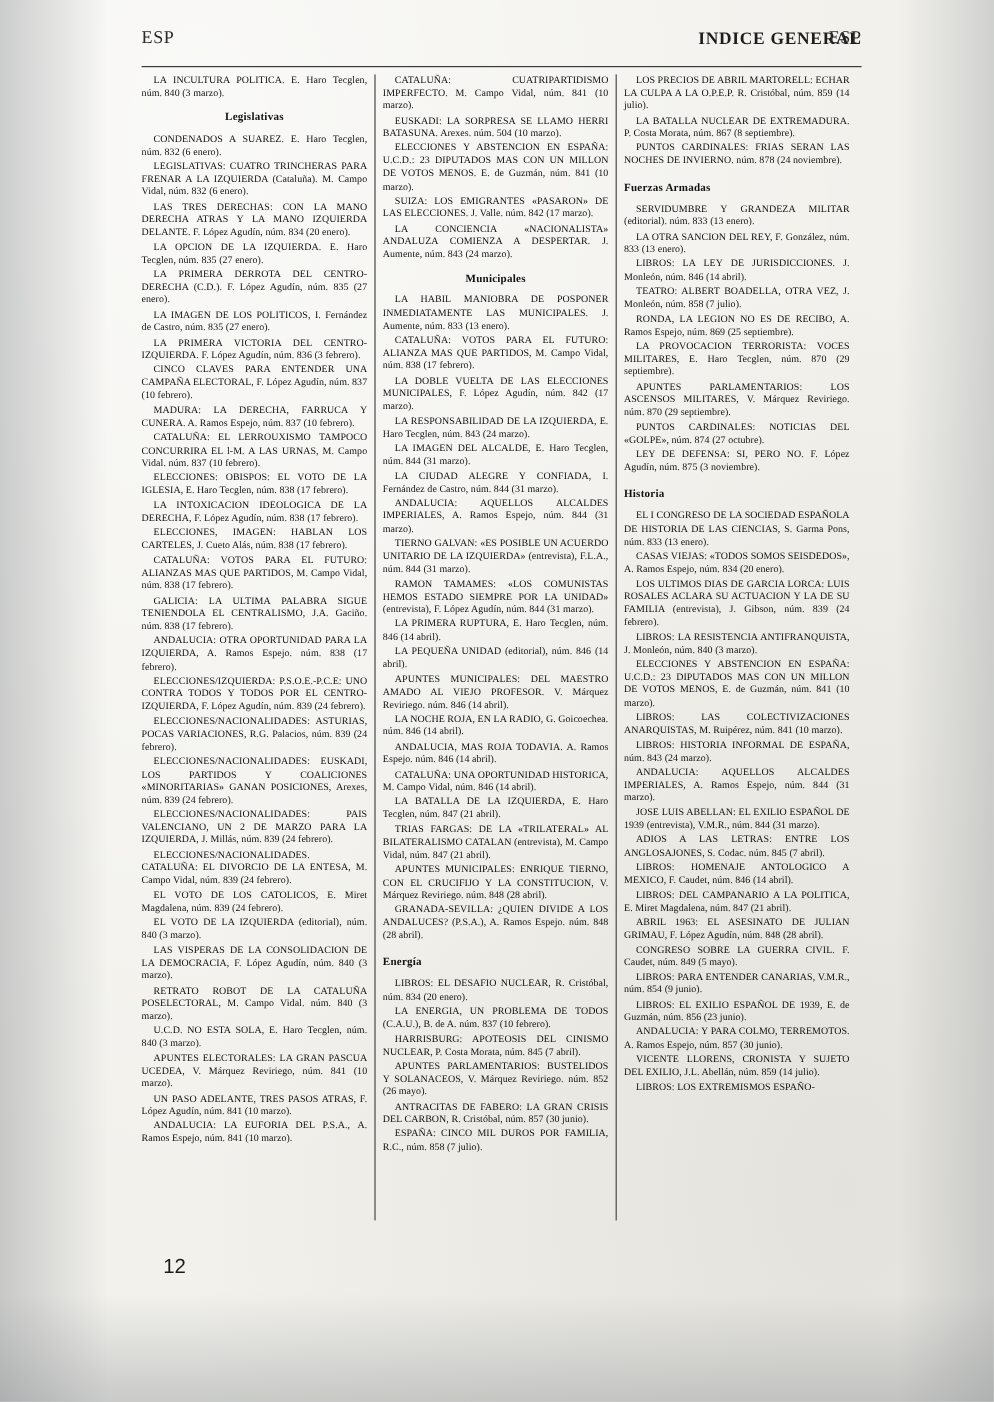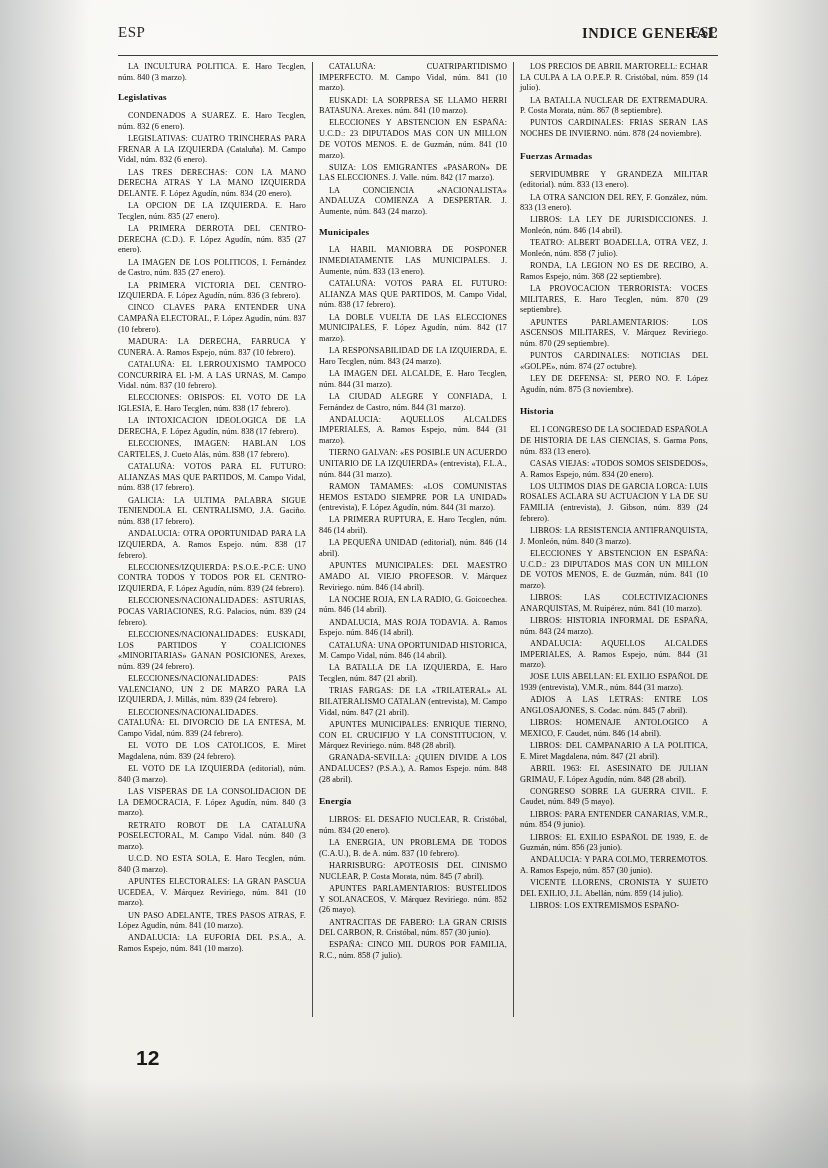--- a/index.html
+++ b/index.html
@@ -91,35 +91,36 @@
     text-align: justify;
     color: #111;
     letter-spacing: 0.05px;
   }
   .entry {
     text-indent: 10px;
     margin: 0 0 1.5px 0;
     text-align: justify;
   }
   .sec {
+    text-align: center;
     font-weight: bold;
     font-size: 9.2px;
     margin: 9px 0 7px 0;
     letter-spacing: 0.2px;
   }
   .sec.left {
     text-align: left;
     margin: 11px 0 7px 0;
   }
   .folio {
     position: absolute;
     left: 136px;
     top: 1046px;
-    font-size: 21px;
-    font-weight: bold;
+    font-size: 17px;
+    font-weight: normal;
     color: #1a1a1a;
     font-family: "Liberation Sans", sans-serif;
   }
   .edge-shadow {
     position: absolute;
     left: 0; top: 0; bottom: 0;
     width: 90px;
     background: linear-gradient(to right, rgba(120,125,130,0.35), rgba(255,255,255,0));
     pointer-events: none;
   }
@@ -184,21 +185,21 @@
             <div class="entry">U.C.D. NO ESTA SOLA, E. Haro Tecglen, núm. 840 (3 marzo).</div>
             <div class="entry">APUNTES ELECTORALES: LA GRAN PASCUA UCEDEA, V. Márquez Reviriego, núm. 841 (10 marzo).</div>
             <div class="entry">UN PASO ADELANTE, TRES PASOS ATRAS, F. López Agudín, núm. 841 (10 marzo).</div>
             <div class="entry">ANDALUCIA: LA EUFORIA DEL P.S.A., A. Ramos Espejo, núm. 841 (10 marzo).</div>
           </div>
       </div>
       <div class="col-sep"></div>
       <div class="col">
         <div class="col-inner" id="c1">
             <div class="entry">CATALUÑA: CUATRIPARTIDISMO IMPERFECTO. M. Campo Vidal, núm. 841 (10 marzo).</div>
-            <div class="entry">EUSKADI: LA SORPRESA SE LLAMO HERRI BATASUNA. Arexes. núm. 841 (10 marzo).</div>
+            <div class="entry">EUSKADI: LA SORPRESA SE LLAMO HERRI BATASUNA. Arexes. núm. 504 (10 marzo).</div>
             <div class="entry">ELECCIONES Y ABSTENCION EN ESPAÑA: U.C.D.: 23 DIPUTADOS MAS CON UN MILLON DE VOTOS MENOS. E. de Guzmán, núm. 841 (10 marzo).</div>
             <div class="entry">SUIZA: LOS EMIGRANTES «PASARON» DE LAS ELECCIONES. J. Valle. núm. 842 (17 marzo).</div>
             <div class="entry">LA CONCIENCIA «NACIONALISTA» ANDALUZA COMIENZA A DESPERTAR. J. Aumente, núm. 843 (24 marzo).</div>
             <div class="sec">Municipales</div>
             <div class="entry">LA HABIL MANIOBRA DE POSPONER INMEDIATAMENTE LAS MUNICIPALES. J. Aumente, núm. 833 (13 enero).</div>
             <div class="entry">CATALUÑA: VOTOS PARA EL FUTURO: ALIANZA MAS QUE PARTIDOS, M. Campo Vidal, núm. 838 (17 febrero).</div>
             <div class="entry">LA DOBLE VUELTA DE LAS ELECCIONES MUNICIPALES, F. López Agudín, núm. 842 (17 marzo).</div>
             <div class="entry">LA RESPONSABILIDAD DE LA IZQUIERDA, E. Haro Tecglen, núm. 843 (24 marzo).</div>
             <div class="entry">LA IMAGEN DEL ALCALDE, E. Haro Tecglen, núm. 844 (31 marzo).</div>
             <div class="entry">LA CIUDAD ALEGRE Y CONFIADA, I. Fernández de Castro, núm. 844 (31 marzo).</div>
@@ -228,21 +229,21 @@
       <div class="col">
         <div class="col-inner" id="c2">
             <div class="entry">LOS PRECIOS DE ABRIL MARTORELL: ECHAR LA CULPA A LA O.P.E.P. R. Cristóbal, núm. 859 (14 julio).</div>
             <div class="entry">LA BATALLA NUCLEAR DE EXTREMADURA. P. Costa Morata, núm. 867 (8 septiembre).</div>
             <div class="entry">PUNTOS CARDINALES: FRIAS SERAN LAS NOCHES DE INVIERNO. núm. 878 (24 noviembre).</div>
             <div class="sec left">Fuerzas Armadas</div>
             <div class="entry">SERVIDUMBRE Y GRANDEZA MILITAR (editorial). núm. 833 (13 enero).</div>
             <div class="entry">LA OTRA SANCION DEL REY, F. González, núm. 833 (13 enero).</div>
             <div class="entry">LIBROS: LA LEY DE JURISDICCIONES. J. Monleón, núm. 846 (14 abril).</div>
             <div class="entry">TEATRO: ALBERT BOADELLA, OTRA VEZ, J. Monleón, núm. 858 (7 julio).</div>
-            <div class="entry">RONDA, LA LEGION NO ES DE RECIBO, A. Ramos Espejo, núm. 368 (22 septiembre).</div>
+            <div class="entry">RONDA, LA LEGION NO ES DE RECIBO, A. Ramos Espejo, núm. 869 (25 septiembre).</div>
             <div class="entry">LA PROVOCACION TERRORISTA: VOCES MILITARES, E. Haro Tecglen, núm. 870 (29 septiembre).</div>
             <div class="entry">APUNTES PARLAMENTARIOS: LOS ASCENSOS MILITARES, V. Márquez Reviriego. núm. 870 (29 septiembre).</div>
             <div class="entry">PUNTOS CARDINALES: NOTICIAS DEL «GOLPE», núm. 874 (27 octubre).</div>
             <div class="entry">LEY DE DEFENSA: SI, PERO NO. F. López Agudín, núm. 875 (3 noviembre).</div>
             <div class="sec left">Historia</div>
             <div class="entry">EL I CONGRESO DE LA SOCIEDAD ESPAÑOLA DE HISTORIA DE LAS CIENCIAS, S. Garma Pons, núm. 833 (13 enero).</div>
             <div class="entry">CASAS VIEJAS: «TODOS SOMOS SEISDEDOS», A. Ramos Espejo, núm. 834 (20 enero).</div>
             <div class="entry">LOS ULTIMOS DIAS DE GARCIA LORCA: LUIS ROSALES ACLARA SU ACTUACION Y LA DE SU FAMILIA (entrevista), J. Gibson, núm. 839 (24 febrero).</div>
             <div class="entry">LIBROS: LA RESISTENCIA ANTIFRANQUISTA, J. Monleón, núm. 840 (3 marzo).</div>
             <div class="entry">ELECCIONES Y ABSTENCION EN ESPAÑA: U.C.D.: 23 DIPUTADOS MAS CON UN MILLON DE VOTOS MENOS, E. de Guzmán, núm. 841 (10 marzo).</div>

